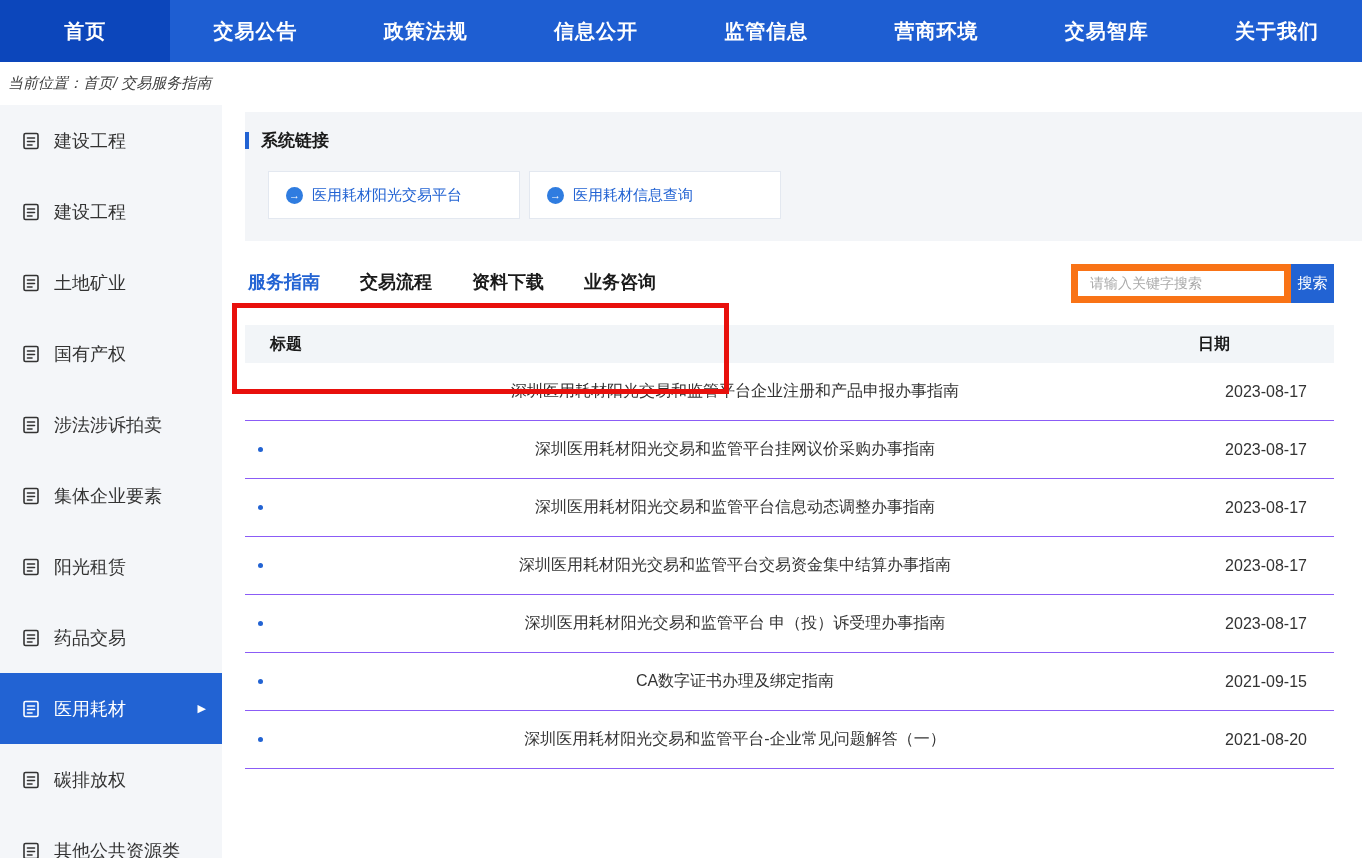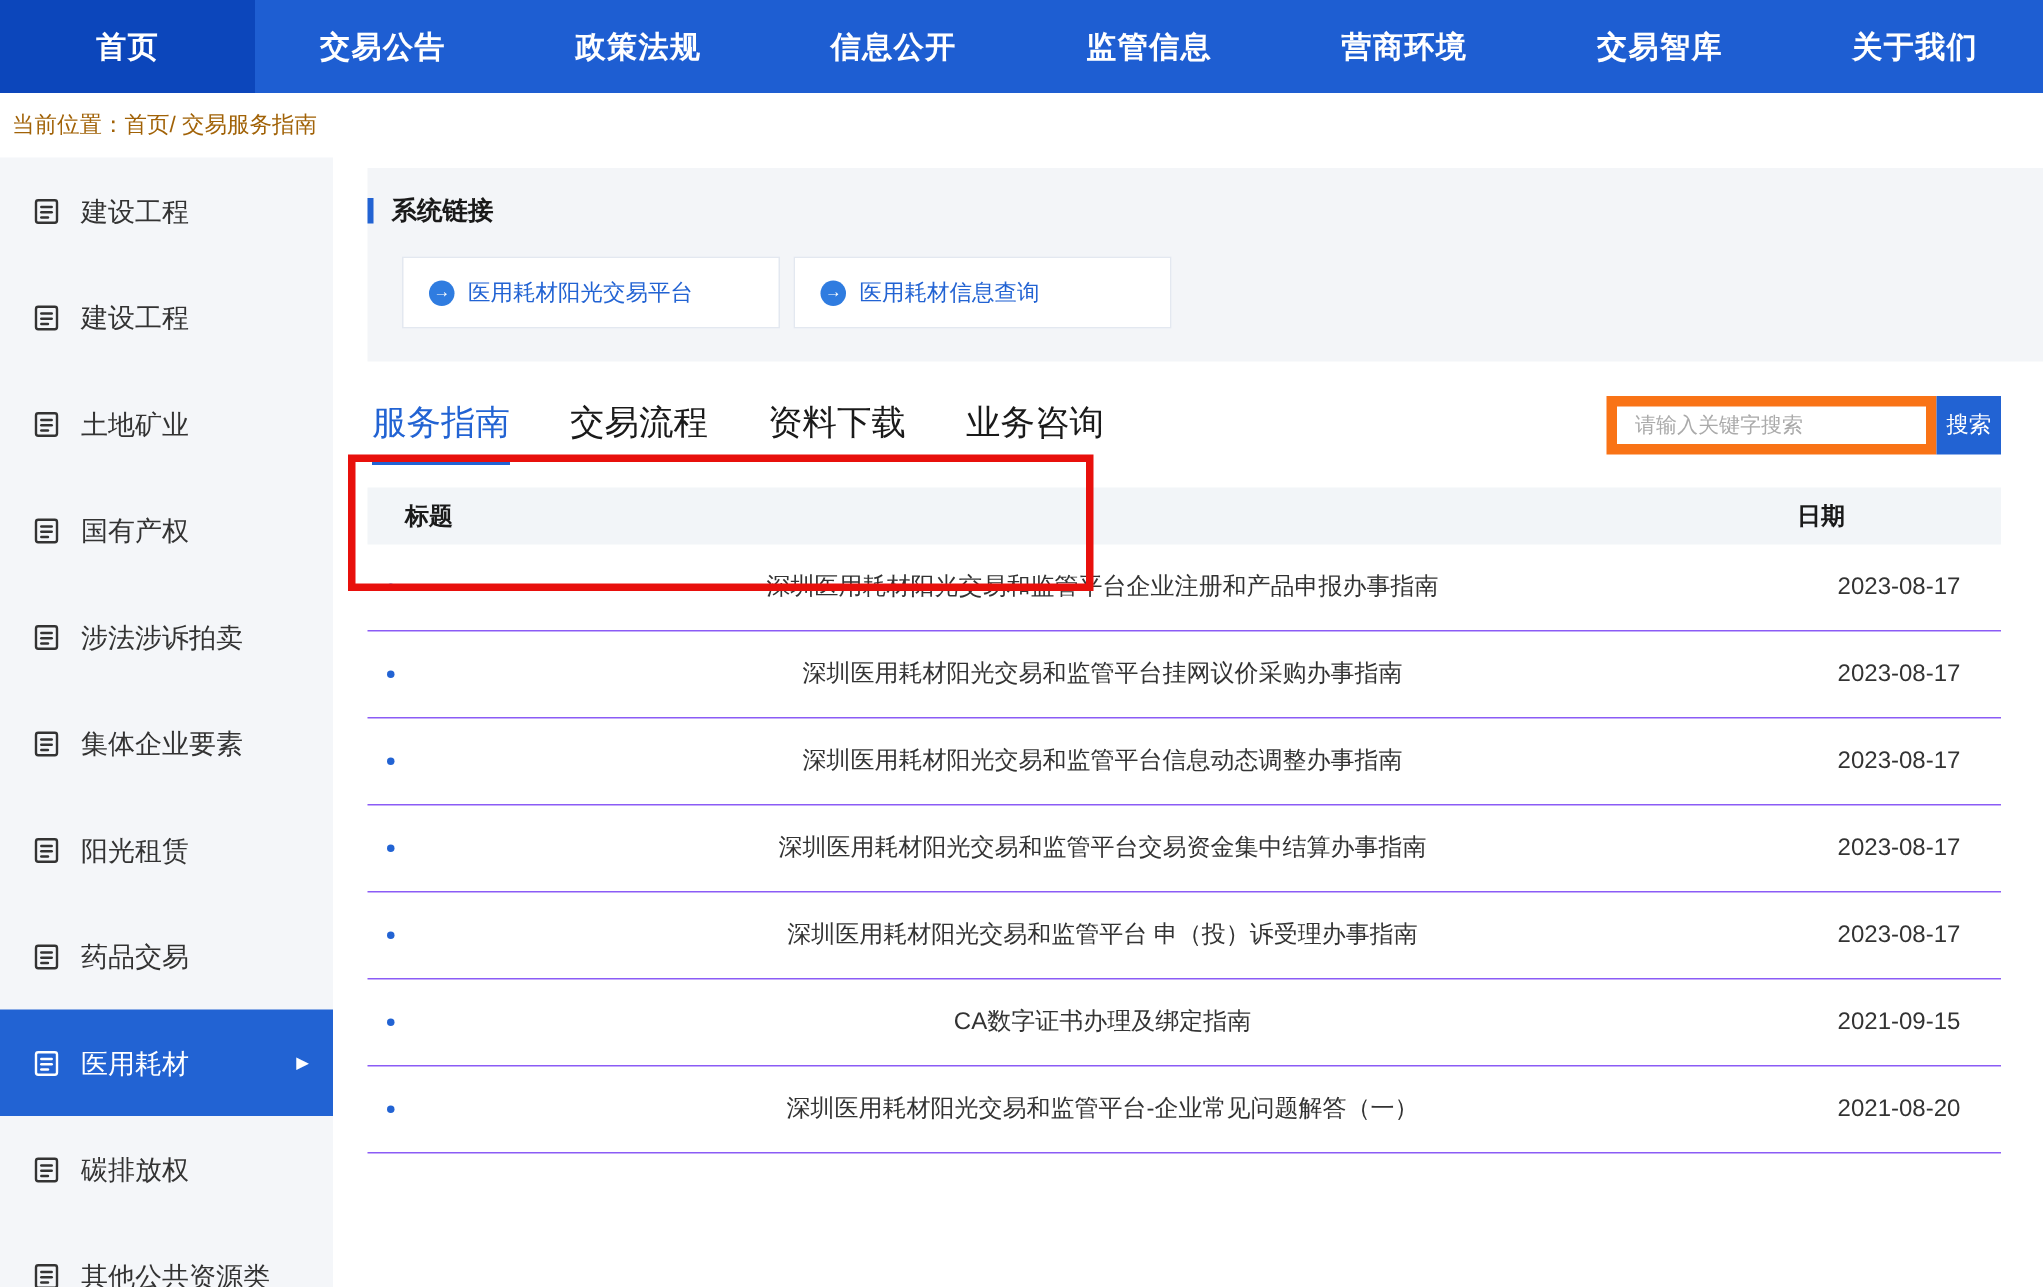--- a/index.html
+++ b/index.html
@@ -11,21 +11,21 @@
   }
 
   
   .topnav{ height:62px; background:var(--nav-bg); display:flex; }
   .nav-item{ flex:1; display:flex; align-items:center; justify-content:center;
              color:#fff; font-size:20px; font-weight:bold; letter-spacing:1px; cursor:pointer; }
   .nav-item.active{ background:var(--nav-active-bg); }
 
   
   .breadcrumb{ height:43px; display:flex; align-items:center; padding-left:8px;
-               font-size:15px; color:#a16207; background:#fff; }
+               font-size:15px; color:#404040; background:#fff;font-style:italic; }
   .breadcrumb .crumb-path{ cursor:pointer; }
 
   
   .layout{ display:flex; height:753px; }
 
   
   .sidebar{ width:222px; background:#f4f6f9; flex-shrink:0; }
   .side-item{ height:71px; display:flex; align-items:center; padding-left:21px;
               gap:13px; font-size:18px; color:#333; cursor:pointer; }
   .side-item .side-arrow{ display:none; margin-left:auto; margin-right:16px; font-size:11px; }
@@ -47,21 +47,21 @@
               display:flex; align-items:center; padding-left:17px; gap:9px;
               color:var(--accent); font-size:15px; cursor:pointer; }
   .circle-icon{ width:17px; height:17px; border-radius:50%; background:#2f7ce0;
                 color:#fff; display:flex; align-items:center; justify-content:center;
                 font-size:11px; line-height:1; flex-shrink:0; }
 
   
   .tabs-row{ margin:0 28px 0 23px; height:84px; display:flex; align-items:center;
              justify-content:space-between; }
   .tabs{ display:flex; gap:40px; padding-left:3px; }
-  .tab{ font-size:23px; font-weight:normal; color:#1a1a1a; padding:10px 0 13px;
+  .tab{ font-size:18px; font-weight:bold; color:#1a1a1a; padding:10px 0 13px;
         position:relative; cursor:pointer; }
   .tab.active{ color:var(--accent); }
   .tab.active::after{ content:""; position:absolute; left:0; right:0; bottom:0;
                       height:3px; background:var(--accent); }
   .search-box{ display:flex; }
   .search-input{ width:220px; height:39px; border:7px solid #f97316; padding:0 12px;
                  font-size:14px; color:#333; outline:none; background:#fff; }
   .search-input::placeholder{ color:#aaa; }
   .search-btn{ width:43px; height:39px; background:var(--accent); color:#fff;
                border:none; font-size:15px; cursor:pointer; }

